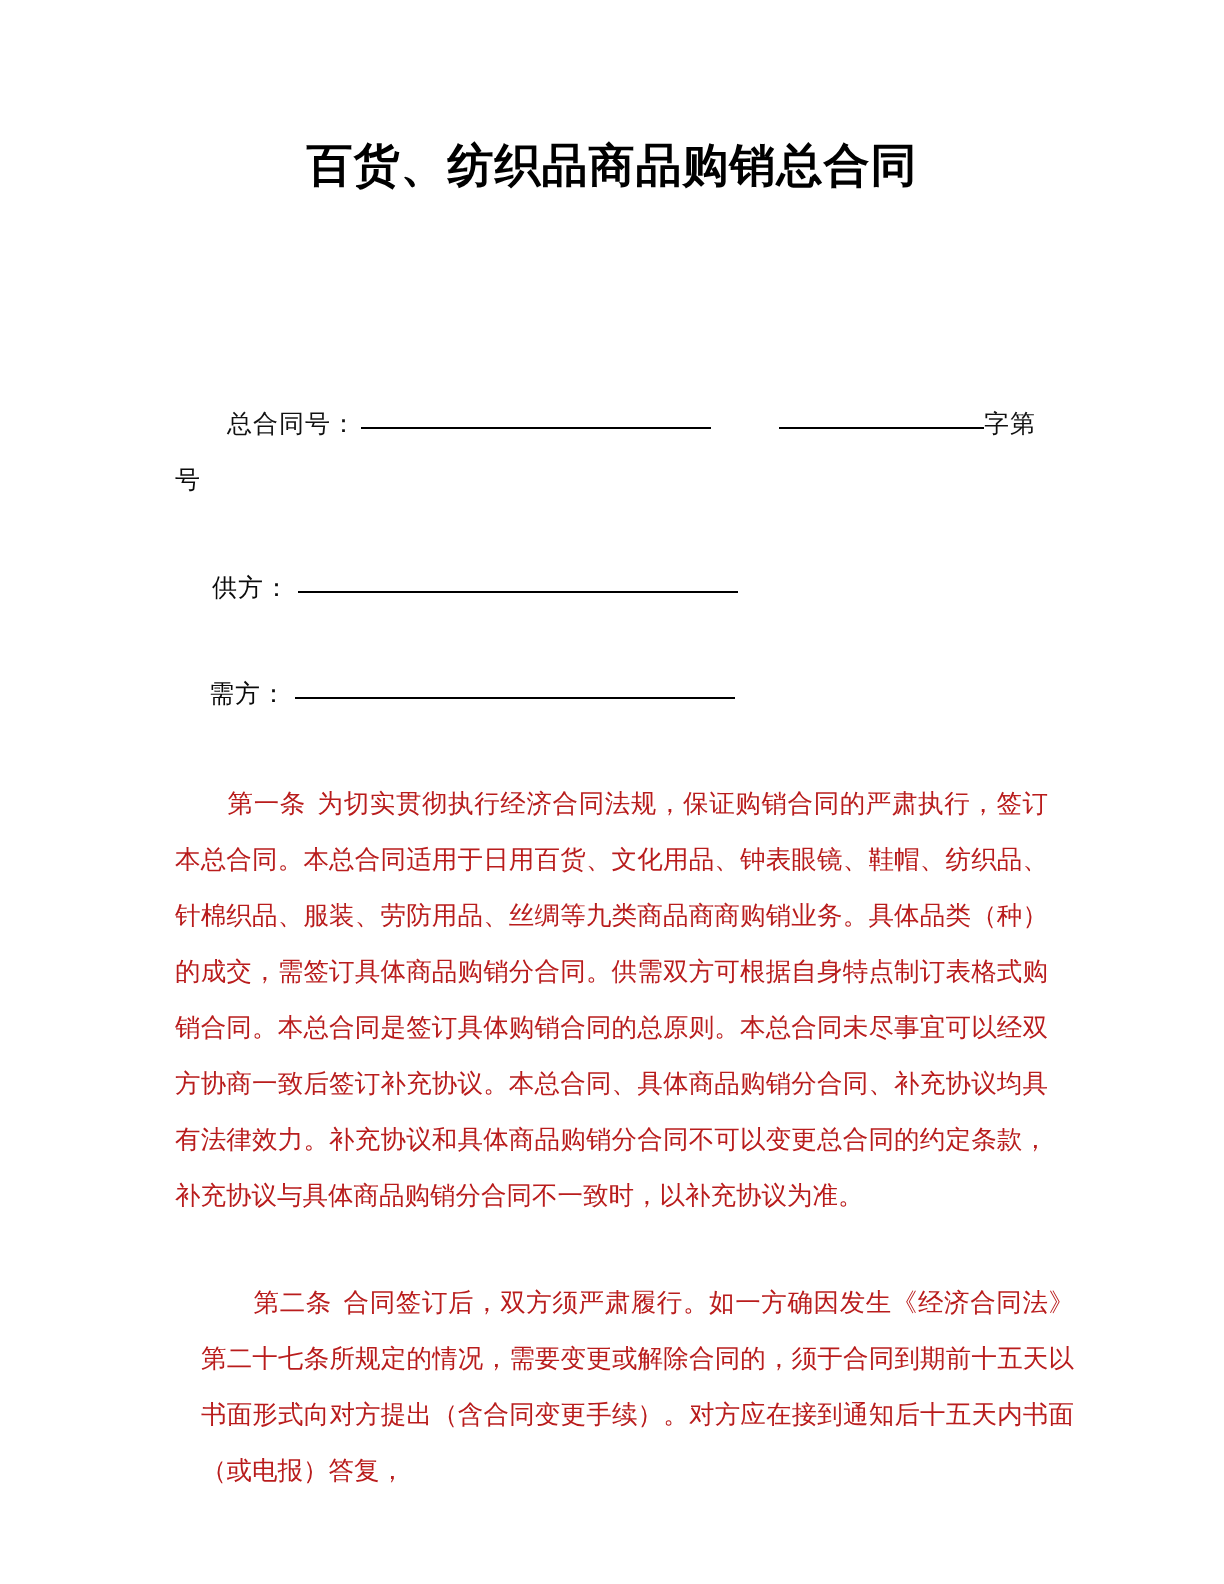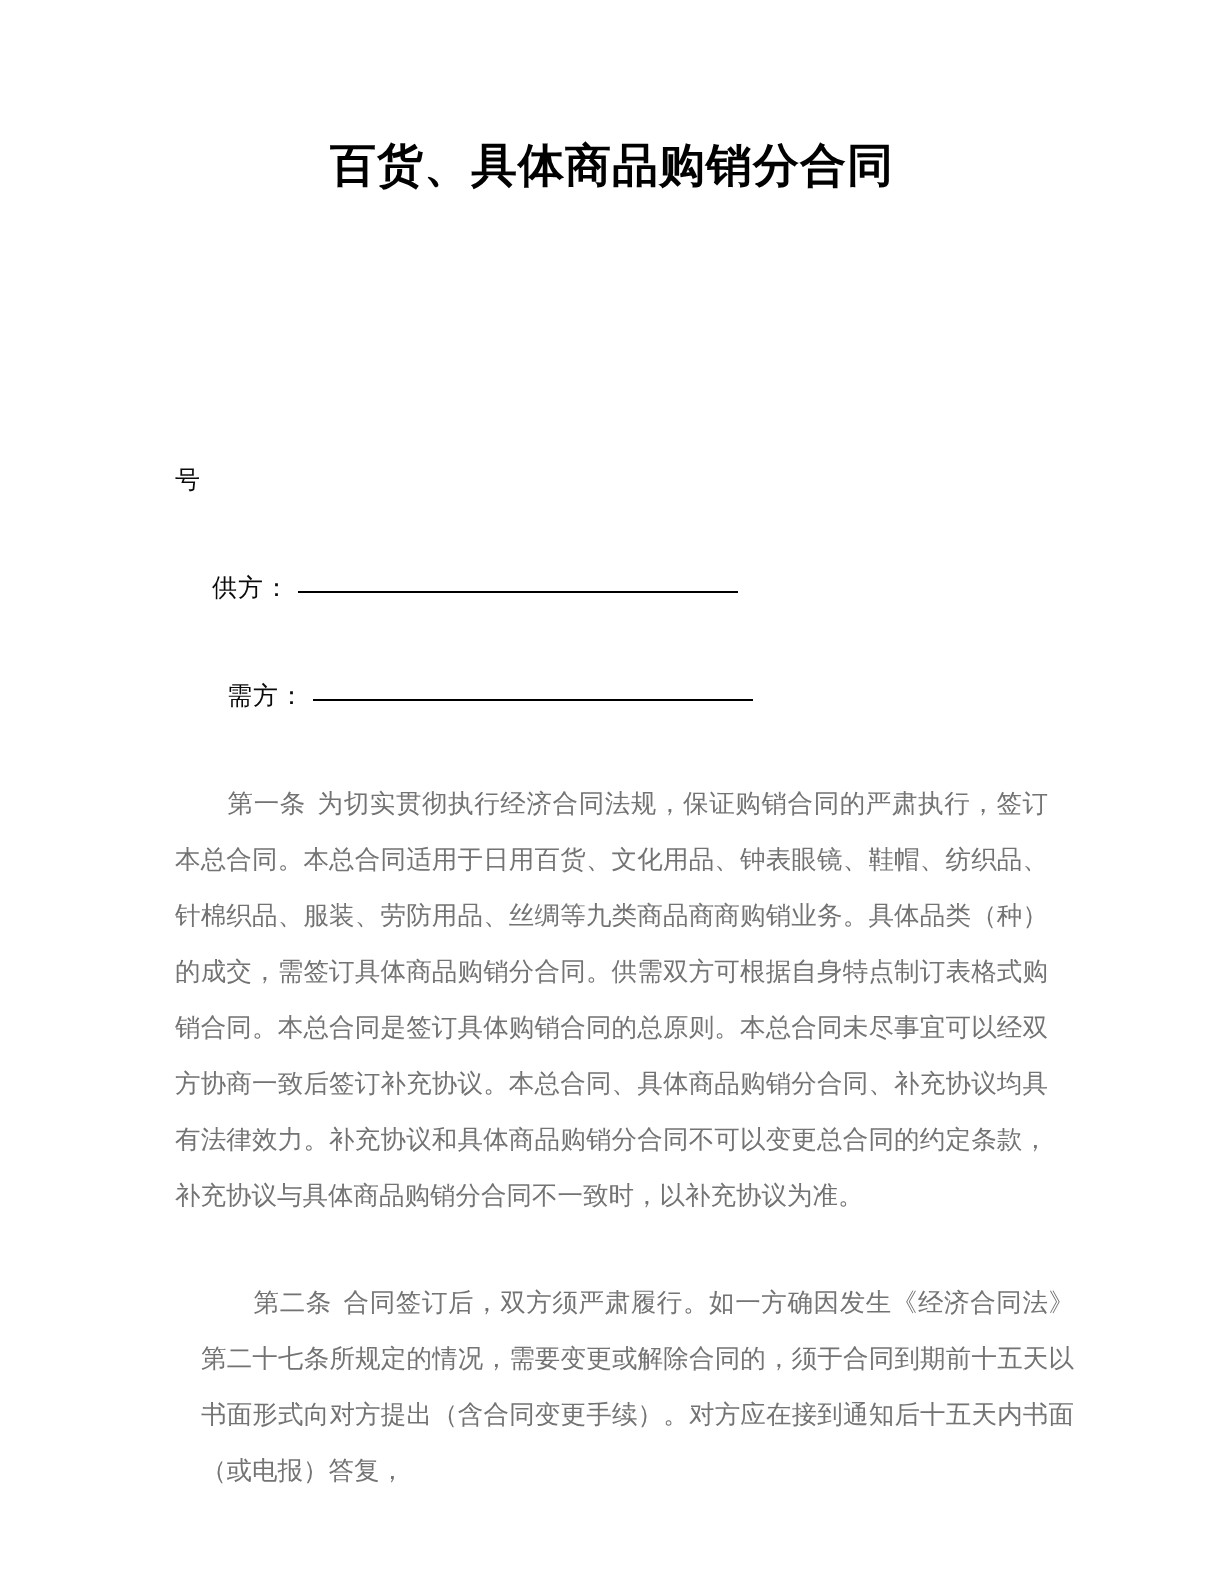--- a/index.html
+++ b/index.html
@@ -79,55 +79,60 @@
   .wrap-row {
     position: absolute;
     left: 175px;
     top: 452px;
     font-size: 25px;
     line-height: 56px;
     white-space: nowrap;
   }
 
   .party-row-supplier { position: absolute; left: 160px; top: 560px; }
-  .party-row-buyer    { position: absolute; left: 175px; top: 668px; }
+  .party-row-buyer    { position: absolute; left: 157px; top: 668px; font-family: Liberation Mono, monospace; }
   .party-row-supplier, .party-row-buyer {
     font-size: 25px;
     line-height: 56px;
     white-space: nowrap;
   }
   .party-row-supplier .f-indent,
   .party-row-buyer .f-indent { width: 52px; }
 
   
   .article {
     position: absolute;
     left: 175px;
     width: 873px;
     font-size: 25.5px;
     line-height: 56px;
     text-align: justify;
     text-justify: inter-character;
     text-align-last: left;
-    color: #737373;
+    color: #b91c1c;
     letter-spacing: 0;
   }
   .article-1 { top: 775px; }
   .article-2 { top: 1274px; margin-left: 26px; }
 
   .art-indent { display: inline-block; width: 52px; }
   .art-gap    { display: inline-block; width: 11px; }
 </style>
 </head>
 <body>
 
 <div class="page">
 
-  <div class="doc-title">百货、具体商品购销分合同</div>
+  <div class="doc-title">百货、纺织品商品购销总合同</div>
 
+  <div class="form-block">
+    <div class="form-row">
+      <span class="f-indent"></span><span class="f-label">总合同号：</span><span class="rule rule-contract-a"></span><span class="rule rule-contract-b"></span><span class="f-label">字第</span>
+    </div>
+  </div>
 
   <div class="wrap-row">
     <span>号</span>
   </div>
 
   <div class="party-row-supplier">
     <span class="f-indent"></span><span class="f-label">供方：</span><span class="rule rule-party"></span>
   </div>
 
   <div class="party-row-buyer">

